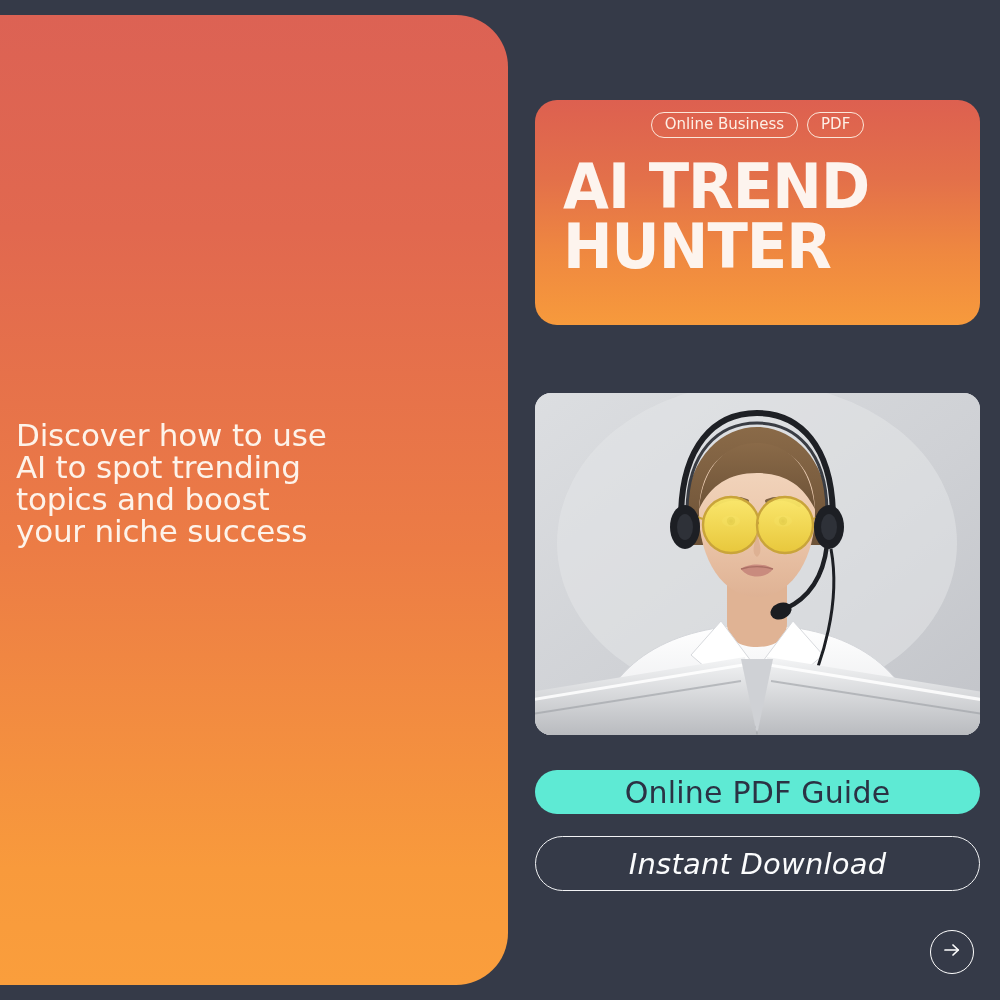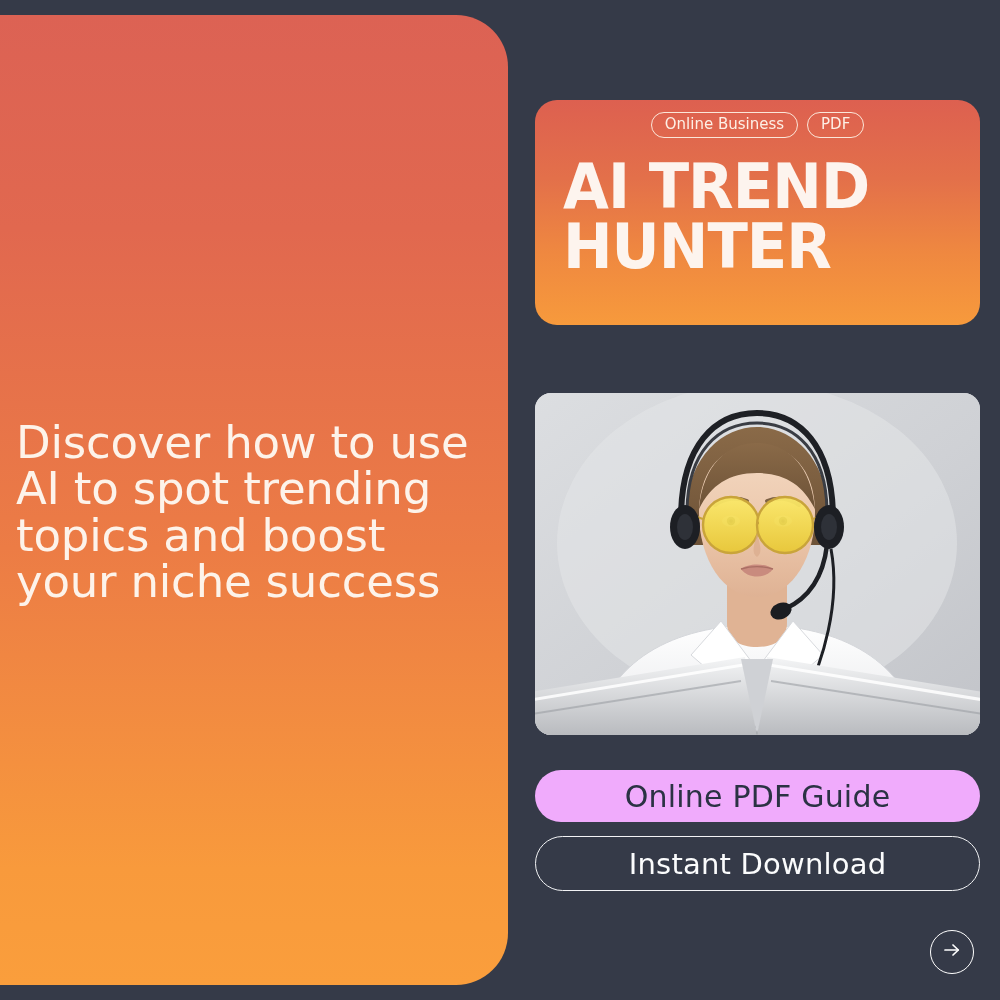--- a/index.html
+++ b/index.html
@@ -28,21 +28,21 @@
     overflow: hidden;
   }
 
   #headline {
     position: absolute;
     left: 16px;
     top: 405px;
     width: 470px;
     color: #fdf3ea;
     font-family: "DejaVu Sans", sans-serif;
-    font-size: 45px;
+    font-size: 31px;
     font-weight: 400;
     line-height: 1.03;
     letter-spacing: -0.2px;
     white-space: pre-line;
   }
 
   
   #right-column {
     position: absolute;
     left: 535px;
@@ -147,23 +147,23 @@
     background: #d2d4d7;
   }
   #photo svg { display: block; width: 100%; height: 100%; }
 
   
   #cta-primary {
     position: absolute;
     left: 0;
     top: 770px;
     width: 445px;
-    height: 52px;
+    height: 44px;
     border-radius: 999px;
-    background: #f0abfc;
+    background: #5eead4;
     display: flex;
     align-items: center;
     justify-content: center;
     color: #2b3244;
     font-family: "DejaVu Sans", sans-serif;
     font-size: 30px;
     letter-spacing: 0.2px;
   }
 
   #cta-secondary {
@@ -172,20 +172,21 @@
     top: 836px;
     width: 445px;
     height: 55px;
     border-radius: 999px;
     border: 1.8px solid #f2f3f5;
     display: flex;
     align-items: center;
     justify-content: center;
     color: #fbfcfd;
     font-family: "DejaVu Sans", sans-serif;
+    font-style: italic;
     font-size: 29px;
     letter-spacing: 0.2px;
   }
 
   
   #next-button {
     position: absolute;
     left: 930px;
     top: 930px;
     width: 44px;

